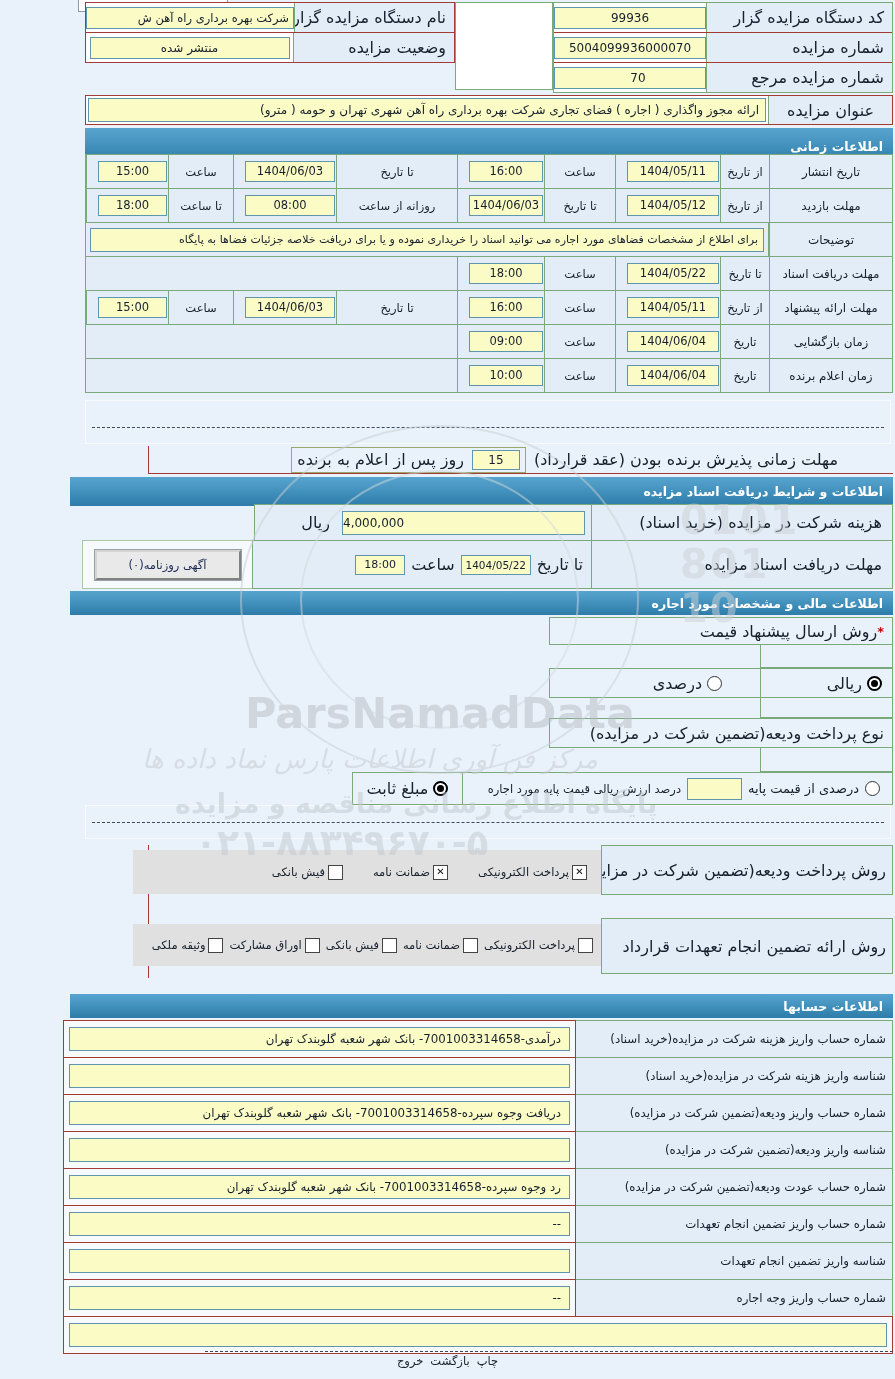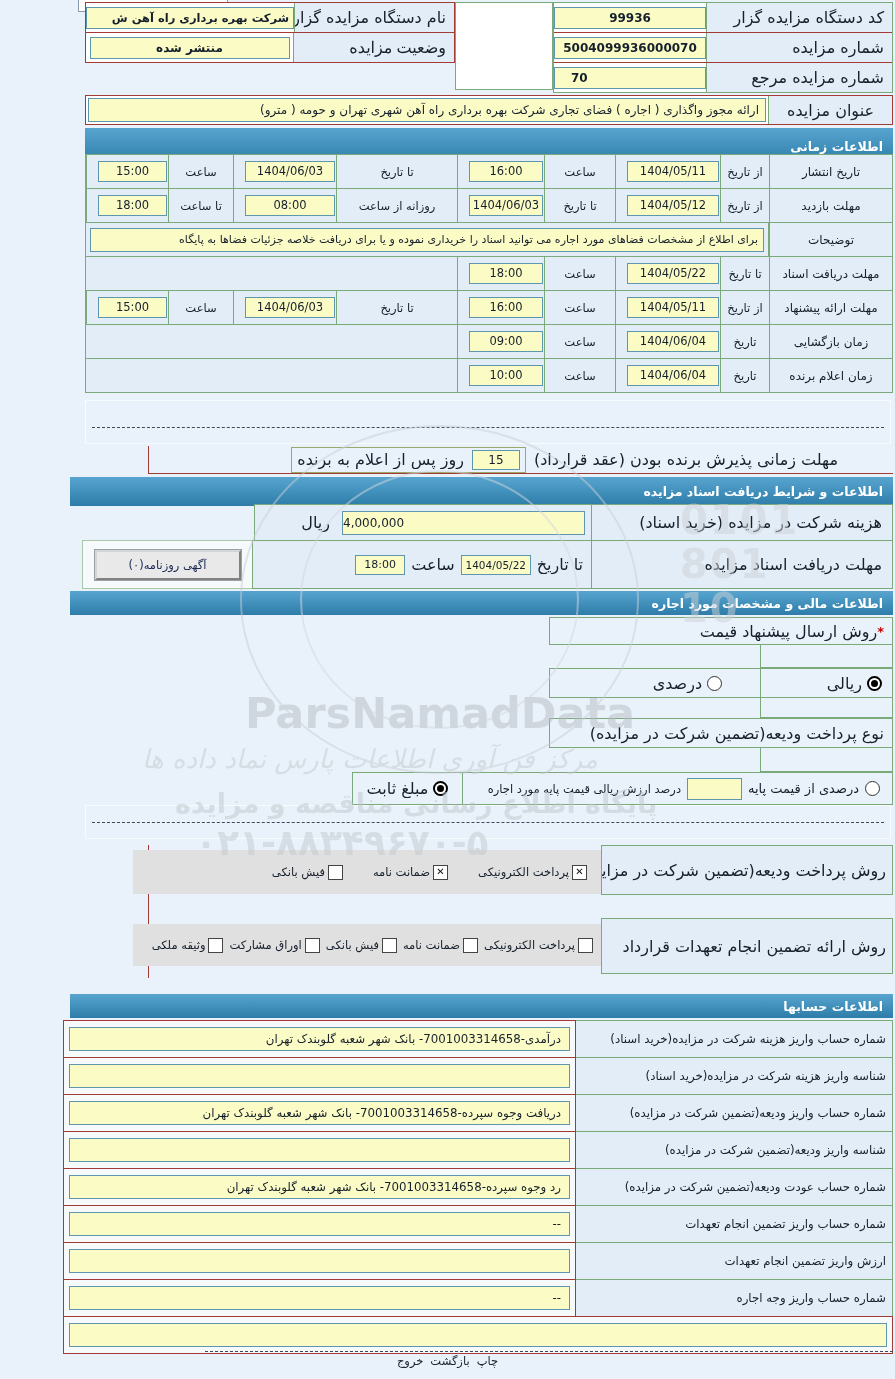--- a/index.html
+++ b/index.html
@@ -19,21 +19,21 @@
     background:linear-gradient(#57a5cf,#2d7ca9);
     color:#fff;font-weight:bold;font-size:12.5px;
     display:flex;align-items:center;padding:0 10px;
   }
   .lbl{font-size:16px;white-space:nowrap;overflow:hidden;}
   
   .tbl{display:flex;flex-direction:column;background:#fff;}
   .tbl-row{display:flex;align-items:center;height:29px;border-bottom:1px solid #a23b35;}
   .tbl-row:last-child{border-bottom:none;}
   .tbl-label{height:100%;display:flex;align-items:center;padding-right:8px;border-left:1px solid #7aa97a;}
-  .tbl-val{flex:1;display:flex;align-items:center;justify-content:center;background:#fff;height:100%;font-weight:bold;}
+  .tbl-val{flex:1;display:flex;align-items:center;justify-content:center;background:#fff;height:100%;}
   
   .t-row{display:flex;height:33px;border-top:1px solid #7aa97a;align-items:stretch;}
   .t-row:first-child{border-top:none;}
   .t-label{width:122px;font-size:12px;display:flex;align-items:center;justify-content:center;white-space:nowrap;overflow:hidden;}
   .t-cell{border-left:1px solid #7aa97a;display:flex;align-items:center;justify-content:center;}
   .t-sub{font-size:11.5px;white-space:nowrap;overflow:hidden;}
   .t-input{height:21px;line-height:19px;text-align:center;font-size:11.5px;width:calc(100% - 12px);margin-left:10px;}
   .t-wide{flex:1;border-left:none;display:flex;align-items:center;padding:0 4px;border-right:1px solid #7aa97a;}
   .t-wide-input{width:100%;height:24px;line-height:22px;font-size:11px;text-align:right;padding:0 5px;}
   .t-rest{border-left:none;}
@@ -77,34 +77,34 @@
   </div>
   <div class="tbl-row">
     <div class="tbl-label cellbg lbl" style="width:178px;">شماره مزایده</div>
     <div class="tbl-val">
       <div class="yellow" style="width:152px;height:22px;line-height:20px;text-align:center;font-size:12px;">5004099936000070</div>
     </div>
   </div>
   <div class="tbl-row">
     <div class="tbl-label cellbg lbl" style="width:178px;">شماره مزایده مرجع</div>
     <div class="tbl-val">
-      <div class="yellow" style="width:152px;height:22px;line-height:20px;text-align:left;padding-left:16px;font-size:12px;">70</div>
+      <div class="yellow" style="width:152px;height:22px;line-height:20px;text-align:center;padding-left:16px;font-size:12px;">70</div>
     </div>
   </div>
 </div>
 
 <div class="band tbl redb" style="left:85px;top:2px;width:370px;">
   <div class="tbl-row">
     <div class="tbl-label cellbg lbl" style="width:152px;">نام دستگاه مزایده گزار</div>
     <div class="tbl-val">
       <div class="yellow" style="width:208px;height:22px;line-height:20px;text-align:right;padding-right:4px;font-size:11.5px;">شرکت بهره برداری راه آهن ش</div>
     </div>
   </div>
   <div class="tbl-row">
-    <div class="tbl-label cellbg lbl" style="width:152px;font-family:Liberation Serif, serif;">وضعیت مزایده</div>
+    <div class="tbl-label cellbg lbl" style="width:152px;">وضعیت مزایده</div>
     <div class="tbl-val">
       <div class="yellow" style="width:200px;height:22px;line-height:20px;text-align:center;font-size:12px;">منتشر شده</div>
     </div>
   </div>
 </div>
 
 <div class="band redb" style="left:85px;top:95px;width:808px;height:30px;display:flex;">
   <div class="cellbg lbl" style="width:123px;display:flex;align-items:center;justify-content:center;border-left:1px solid #7aa97a;">عنوان مزایده</div>
   <div style="flex:1;background:#fff;display:flex;align-items:center;padding:2px;">
     <div class="yellow" style="width:100%;height:24px;line-height:22px;text-align:right;padding:0 6px;font-size:12px;">ارائه مجوز واگذاری ( اجاره ) فضای تجاری شرکت بهره برداری راه آهن شهری تهران و حومه ( مترو)</div>
@@ -370,21 +370,21 @@
         <div class="yellow acc-input">رد وجوه سپرده-7001003314658- بانک شهر شعبه گلوبندک تهران</div>
       </div>
     </div>
     <div class="acc-row">
       <div class="acc-label">شماره حساب واریز تضمین انجام تعهدات</div>
       <div class="acc-wrap">
         <div class="yellow acc-input">--</div>
       </div>
     </div>
     <div class="acc-row">
-      <div class="acc-label">ارزش واریز تضمین انجام تعهدات</div>
+      <div class="acc-label">شناسه واریز تضمین انجام تعهدات</div>
       <div class="acc-wrap">
         <div class="yellow acc-input"></div>
       </div>
     </div>
     <div class="acc-row">
       <div class="acc-label">شماره حساب واریز وجه اجاره</div>
       <div class="acc-wrap">
         <div class="yellow acc-input">--</div>
       </div>
     </div>

